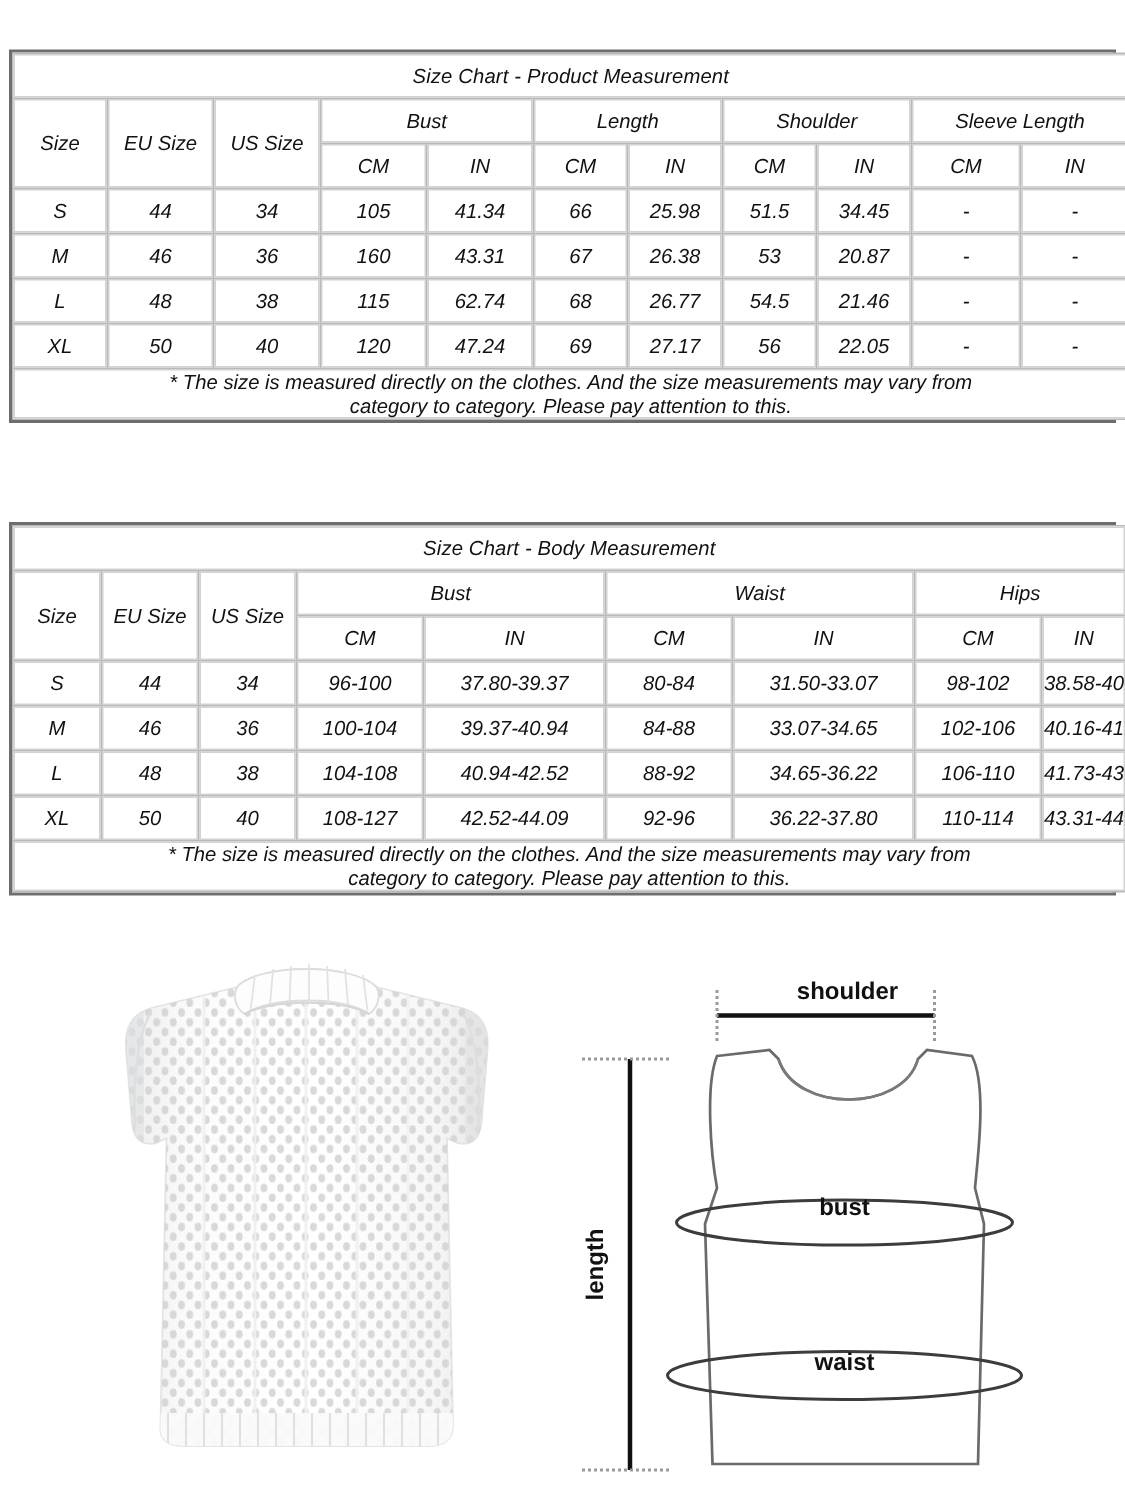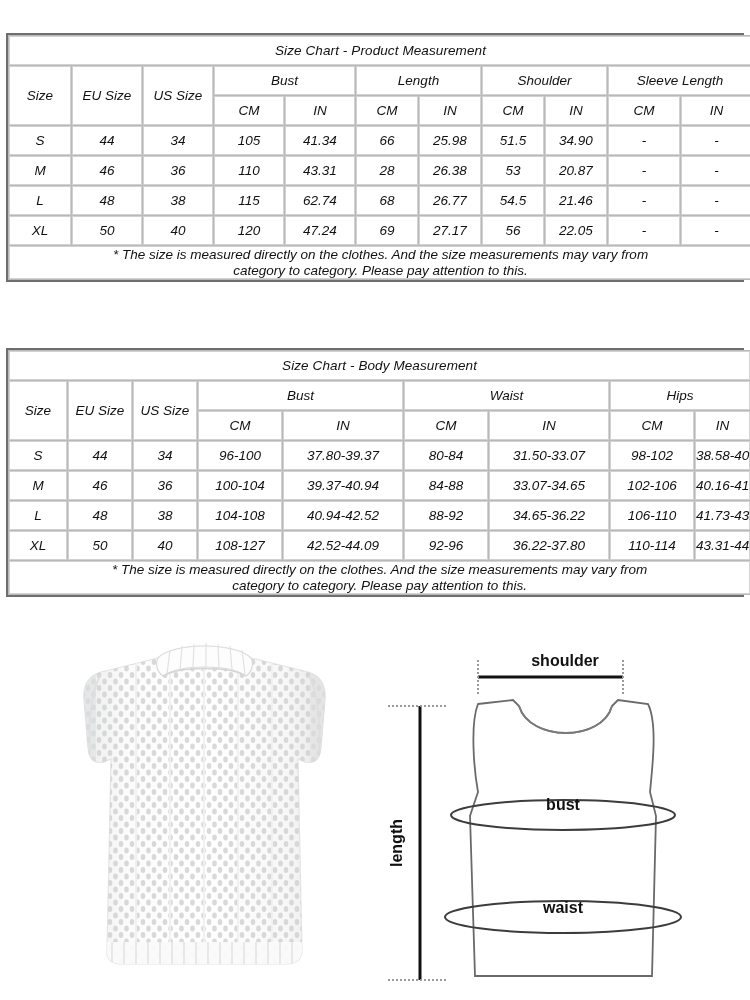--- a/index.html
+++ b/index.html
@@ -163,31 +163,31 @@
 
         <tr>
           <td>S</td>
           <td>44</td>
           <td>34</td>
           <td>105</td>
           <td>41.34</td>
           <td>66</td>
           <td>25.98</td>
           <td>51.5</td>
-          <td>34.90</td>
+          <td>34.45</td>
           <td>-</td>
           <td>-</td>
         </tr>
         <tr>
           <td>M</td>
           <td>46</td>
           <td>36</td>
-          <td>110</td>
+          <td>160</td>
           <td>43.31</td>
-          <td>28</td>
+          <td>67</td>
           <td>26.38</td>
           <td>53</td>
           <td>20.87</td>
           <td>-</td>
           <td>-</td>
         </tr>
         <tr>
           <td>L</td>
           <td>48</td>
           <td>38</td>

